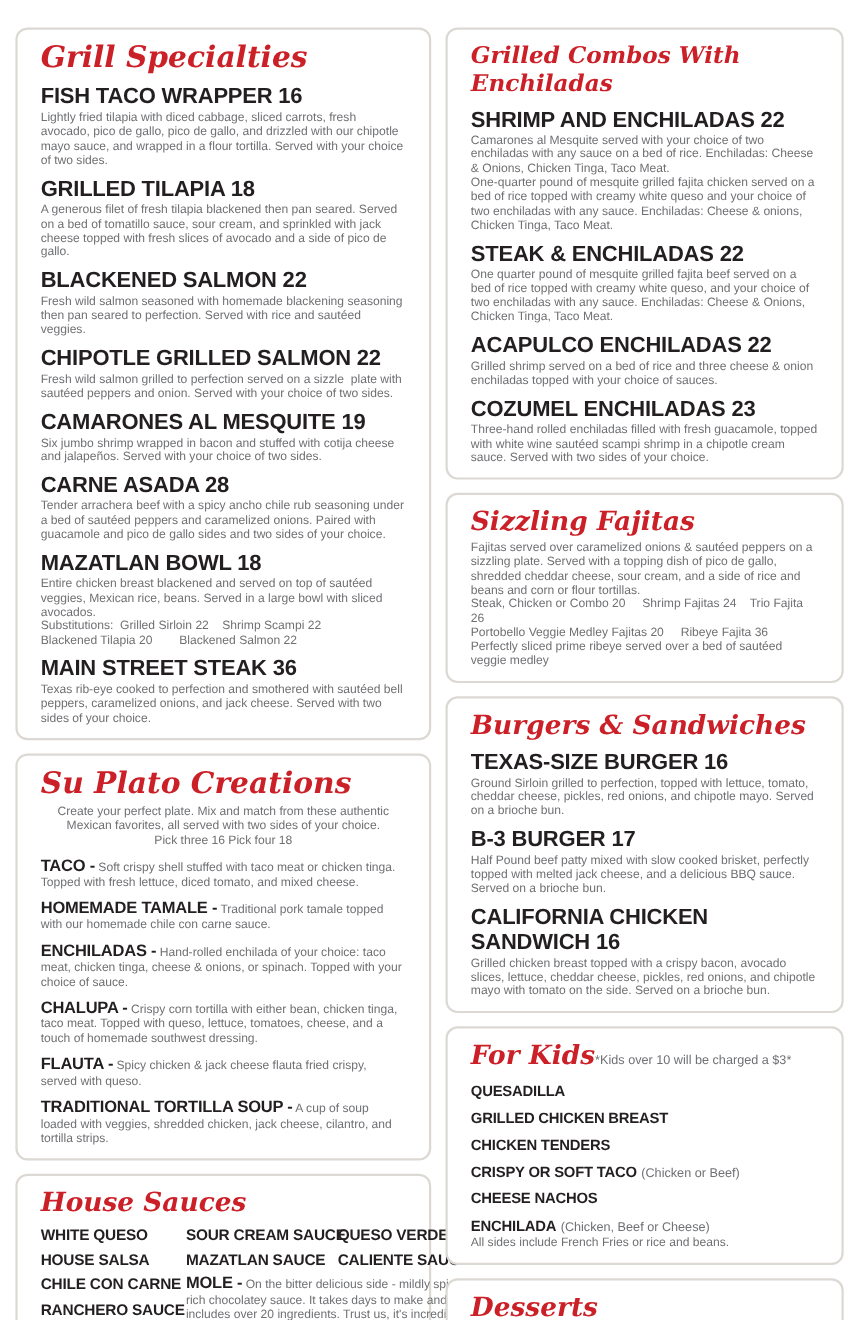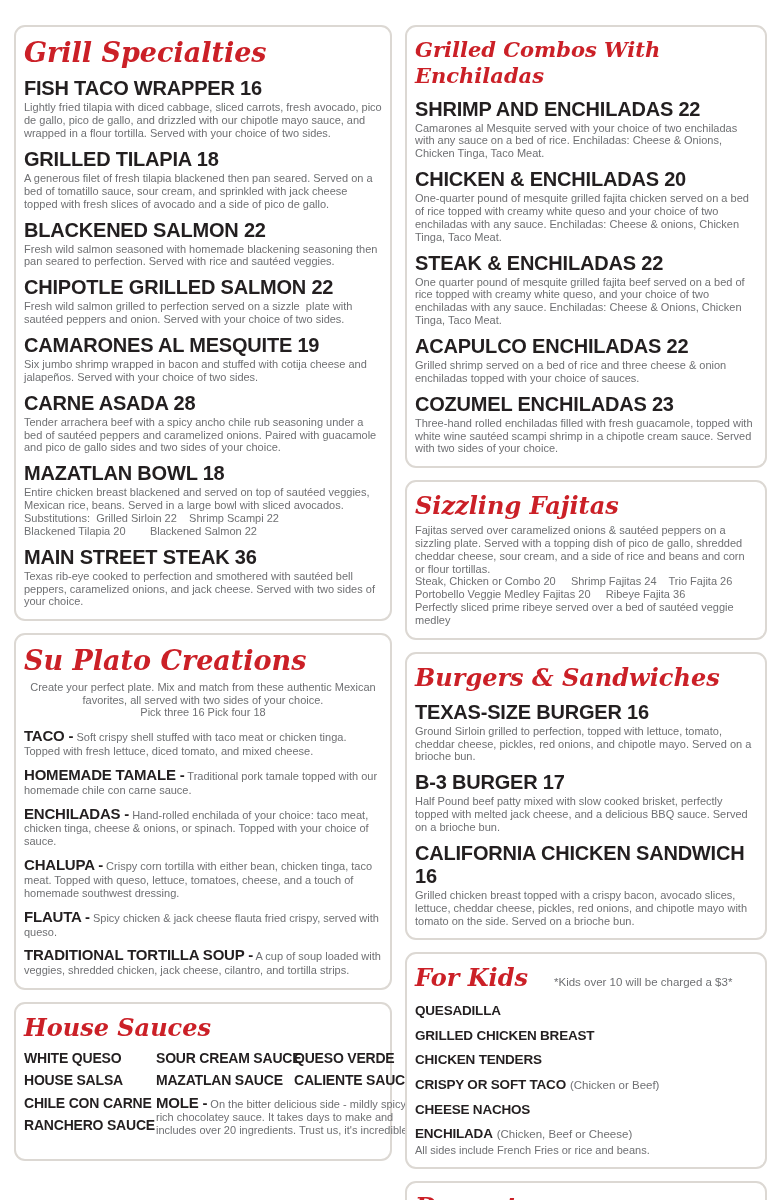--- a/index.html
+++ b/index.html
@@ -8,21 +8,21 @@
     --gray:#6f7073;
     --border:#dcd8d3;
   }
   *{box-sizing:border-box;}
   html,body{margin:0;padding:0;}
   body{width:782px;height:1200px;background:#ffffff;font-family:"Liberation Sans",sans-serif;overflow:hidden;}
   .page{width:782px;height:1200px;display:flex;flex-direction:column;}
   .content{flex:1;display:flex;gap:13px;padding:25px 14px 0;}
   .col-left{width:378px;flex:none;}
   .col-right{width:362px;flex:none;}
-  .panel{background:#fff;border:2px solid var(--border);border-radius:11px;padding:8px 8px 11px;margin-bottom:12px;}
+  .panel{background:#fff;border:2px solid var(--border);border-radius:11px;padding:8px 21px 11px;margin-bottom:12px;}
   .sec-title{font-family:"DejaVu Serif",serif;font-style:italic;font-weight:700;color:var(--red);margin:2px 0 3px;}
   .t-lg{font-size:27px;line-height:1.2;}
   .t-md{font-size:24px;line-height:1.2;}
   .t-sm{font-size:21px;line-height:1.25;}
   .item{margin:0;}
   .item-name{font-size:20px;line-height:1.15;font-weight:700;color:var(--ink);letter-spacing:-0.2px;margin:8px 0 1px;}
   .desc{font-size:11px;line-height:1.17;color:var(--gray);white-space:pre-wrap;margin:0;}
   .sp-item{margin:8px 0 0;font-size:11px;line-height:1.18;color:var(--gray);}
   .sp-name{font-size:15px;font-weight:700;color:var(--ink);letter-spacing:-0.2px;}
   .intro{margin:2px 0 0;white-space:pre-line;text-align:center;}
@@ -31,21 +31,21 @@
   .hs-col1{width:132px;flex:none;}
   .hs-right{flex:1;}
   .hs-row{display:flex;}
   .hs-col2{width:138px;flex:none;}
   .hs-col3{flex:1;}
   .sauce-name{font-size:14px;line-height:1.6;font-weight:700;color:var(--ink);letter-spacing:-0.2px;white-space:nowrap;}
   .mole{margin-top:2px;font-size:11px;line-height:1.17;color:var(--gray);}
   .mole-name{font-size:15px;font-weight:700;color:var(--ink);letter-spacing:-0.2px;}
   
   .kids-head{display:flex;align-items:baseline;}
-  .kids-note{font-size:11.5px;color:var(--gray);margin-left:26px;}
+  .kids-note{font-size:11.5px;color:var(--gray);}
   .kid-item{margin:5px 0 0;}
   .kid-name{font-size:13.5px;font-weight:700;color:var(--ink);letter-spacing:-0.2px;line-height:1.45;}
   .kid-extra{font-size:11.5px;color:var(--gray);margin-left:4px;}
   
   .ds-grid{display:flex;margin-top:3px;}
   .ds-col{width:50%;}
   .ds-name{font-size:14px;font-weight:700;color:var(--ink);letter-spacing:-0.2px;line-height:1.65;}
 </style>
 </head>
 <body>
@@ -136,21 +136,20 @@
 
     <div class="col-right">
 
       <section class="panel">
         <h2 class="sec-title t-sm">Grilled Combos With Enchiladas</h2>
         <div class="item">
           <div class="item-name">SHRIMP AND ENCHILADAS 22</div>
           <p class="desc">Camarones al Mesquite served with your choice of two enchiladas with any sauce on a bed of rice. Enchiladas: Cheese &amp; Onions, Chicken Tinga, Taco Meat.</p>
         </div>
         <div class="item">
-          <div class="item-name">CHICKEN &amp; ENCHILADAS 20</div>
           <p class="desc">One-quarter pound of mesquite grilled fajita chicken served on a bed of rice topped with creamy white queso and your choice of two enchiladas with any sauce. Enchiladas: Cheese &amp; onions, Chicken Tinga, Taco Meat.</p>
         </div>
         <div class="item">
           <div class="item-name">STEAK &amp; ENCHILADAS 22</div>
           <p class="desc">One quarter pound of mesquite grilled fajita beef served on a bed of rice topped with creamy white queso, and your choice of two enchiladas with any sauce. Enchiladas: Cheese &amp; Onions, Chicken Tinga, Taco Meat.</p>
         </div>
         <div class="item">
           <div class="item-name">ACAPULCO ENCHILADAS 22</div>
           <p class="desc">Grilled shrimp served on a bed of rice and three cheese &amp; onion enchiladas topped with your choice of sauces.</p>
         </div>

